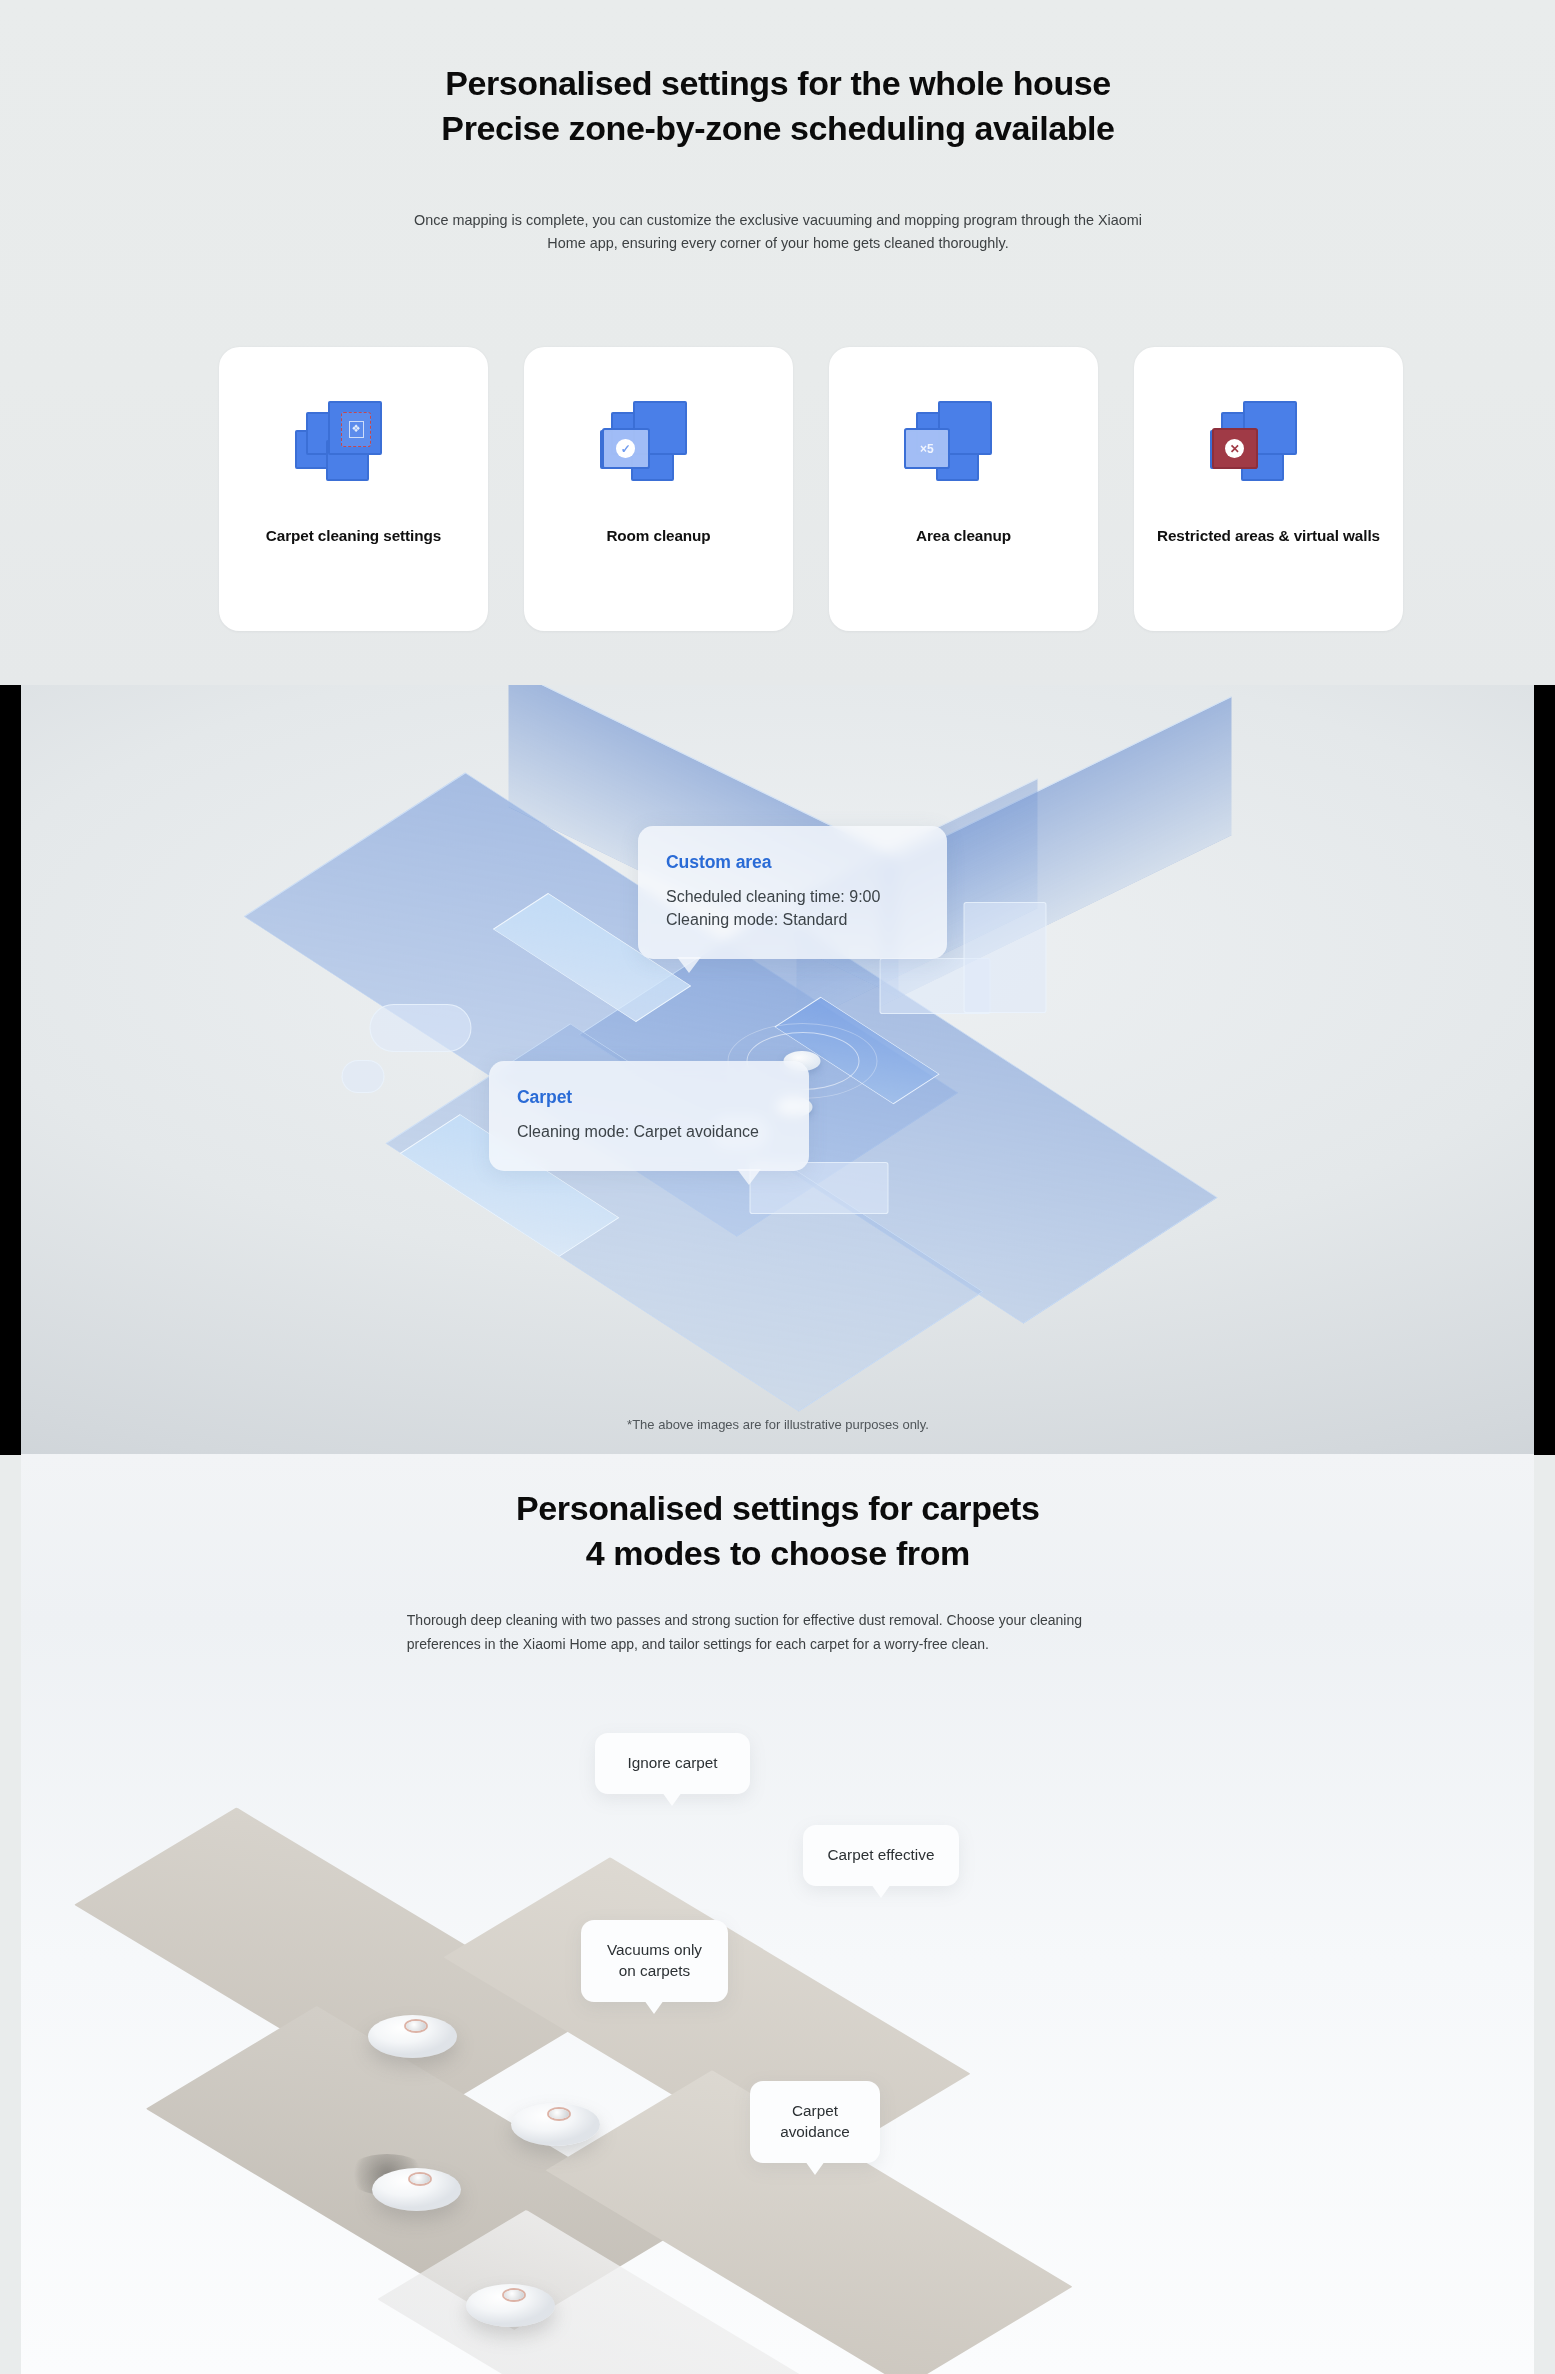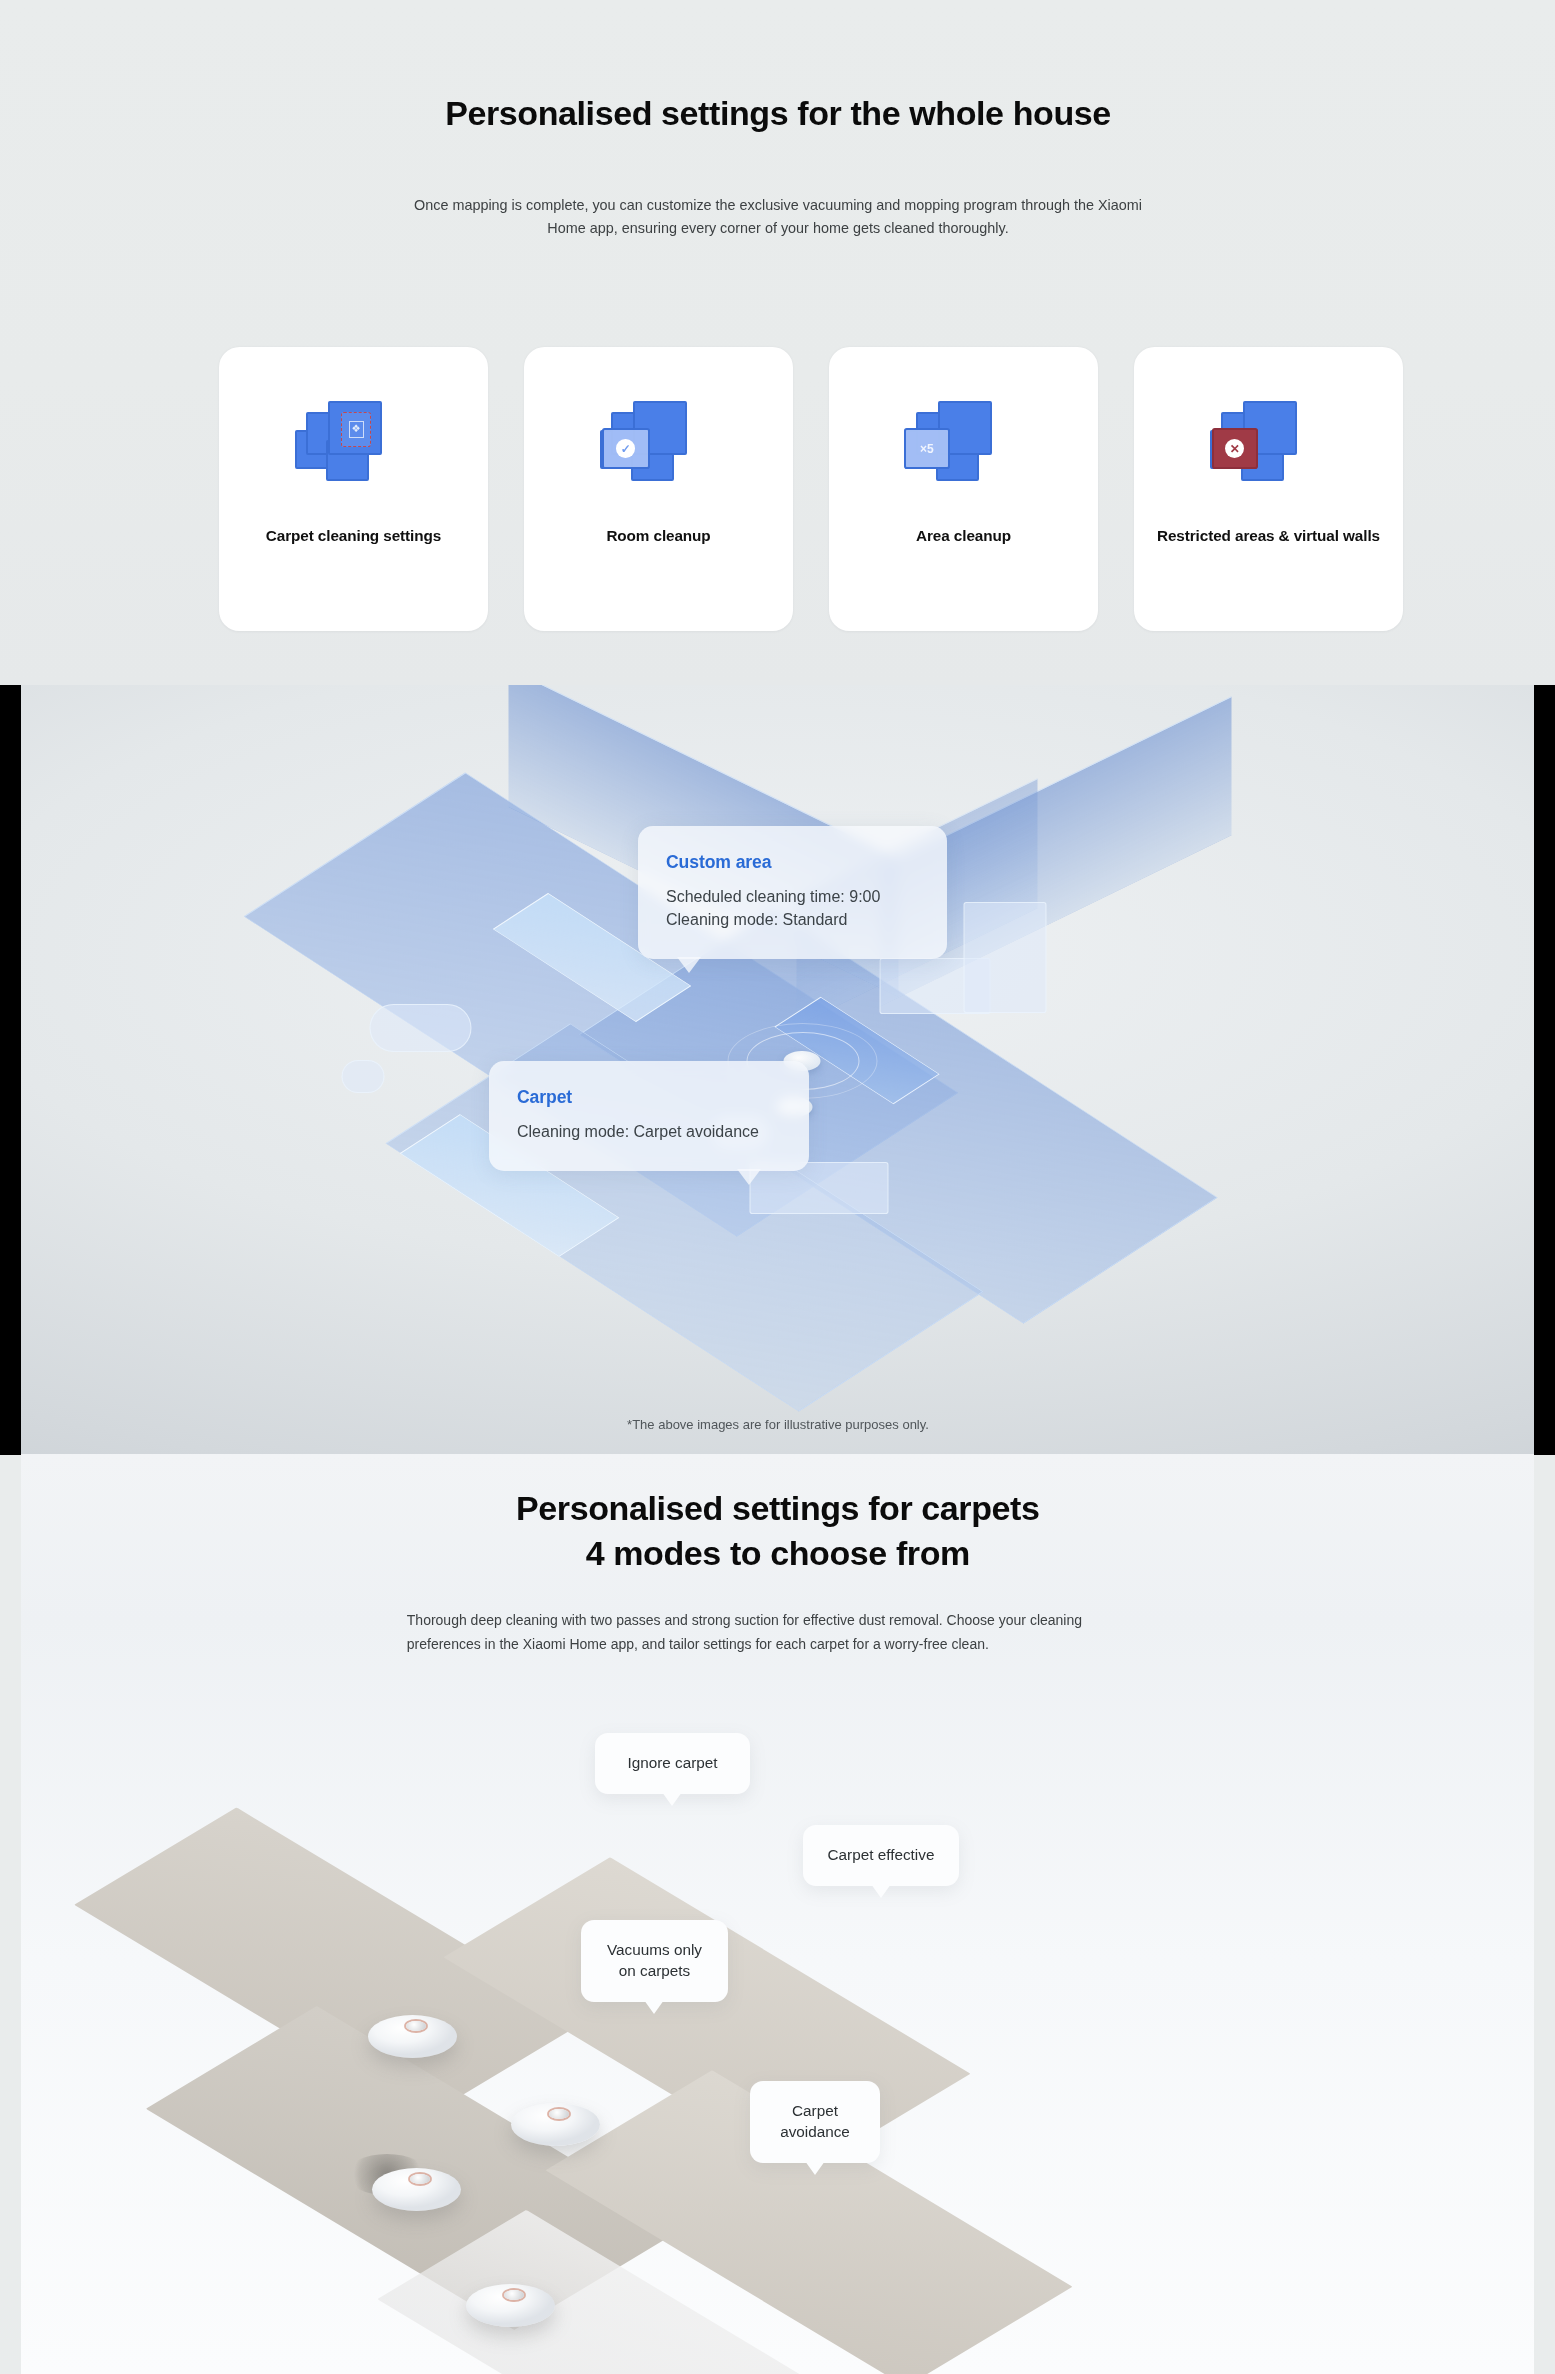--- a/index.html
+++ b/index.html
@@ -11,21 +11,21 @@
     overflow: hidden;
   }
   .page { position: relative; width: 1556px; height: 2375px; overflow: hidden; }
 
   
   .sec-map {
     position: absolute; left: 0; top: 0; width: 1556px; height: 685px;
     background: linear-gradient(180deg,#e9ecec 0%,#e8ebeb 55%,#e6e9ea 100%);
   }
   .sec-map .heading {
-    text-align: center; padding-top: 91px;
+    text-align: center; padding-top: 61px;
     font-size: 34px; font-weight: 700; color: #0b0b0b;
     letter-spacing: -0.4px; line-height: 1.32;
   }
   .sec-map .heading .l2 { display: block; }
   .sec-map .subtitle {
     margin: 58px auto 0; width: 770px; text-align: center;
     font-size: 14.4px; color: #3d4143; line-height: 1.62; font-weight: 400;
   }
 
   .cards {
@@ -231,20 +231,21 @@
   .cl-avoid    { left: 750px; top: 2081px; width: 130px; }
 </style>
 </head>
 <body>
 
 <div class="page">
 
   <section class="sec-map">
     <h1 class="heading">
       <span>Personalised settings for the whole house</span>
+      <span class="l2">Precise zone-by-zone scheduling available</span>
     </h1>
     <p class="subtitle">Once mapping is complete, you can customize the exclusive vacuuming and mopping program through the Xiaomi Home app, ensuring every corner of your home gets cleaned thoroughly.</p>
 
     <div class="cards">
 
       <div class="card">
         <div class="card-icon">
           <div class="fp">
             <i class="b-left"></i>
               <i class="b-mid"></i>

